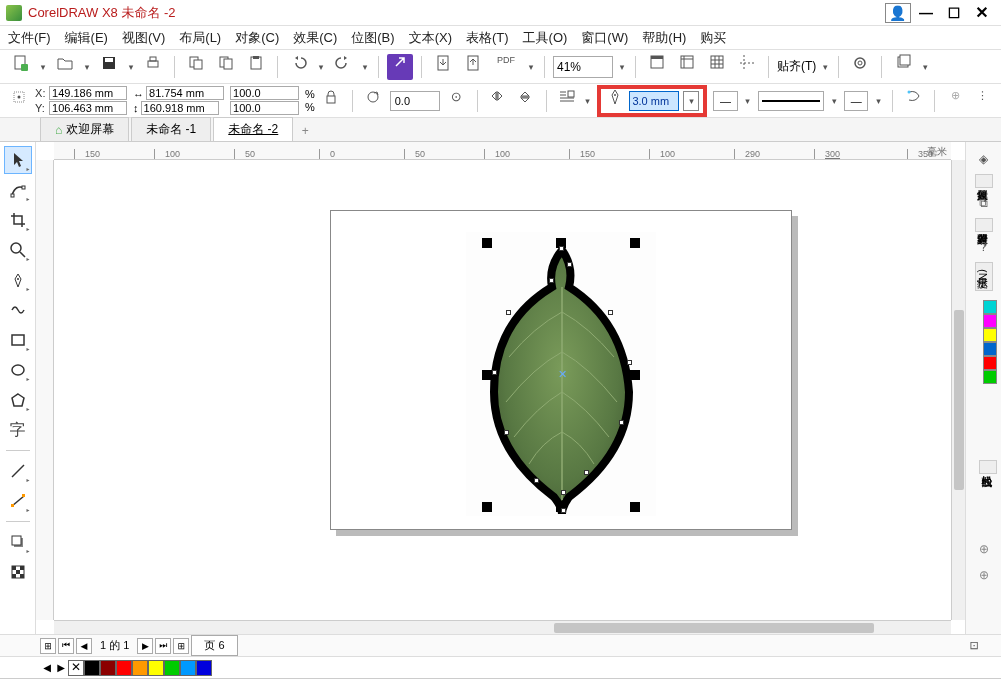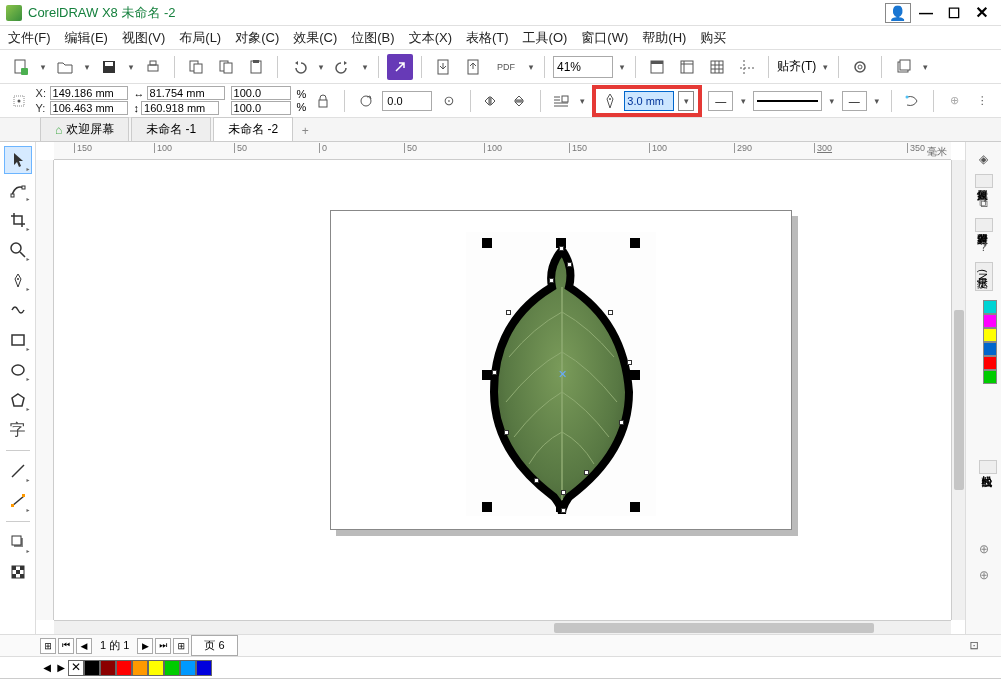--- a/index.html
+++ b/index.html
@@ -1,53 +1,53 @@
 <!DOCTYPE html>
 <html><head>
 <meta charset="utf-8">
 <style>
 * { box-sizing: border-box; margin: 0; padding: 0; }
 body { font-family: "Microsoft YaHei", Arial, sans-serif; font-size: 12px; background: #fff; width: 1001px; height: 681px; overflow: hidden; position: relative; }
 .titlebar { height: 26px; background: #fff; display: flex; align-items: center; padding: 0 6px; border-bottom: 1px solid #e0e0e0; }
 .app-icon { width: 16px; height: 16px; background: linear-gradient(135deg, #8bc34a, #388e3c); margin-right: 6px; border-radius: 2px; }
-.title-text { flex: 1; font-size: 13px; color: #15803d; }
+.title-text { flex: 1; font-size: 13px; color: #b91c1c; }
 .win-btns { display: flex; gap: 2px; }
 .win-btn { width: 26px; height: 20px; display: flex; align-items: center; justify-content: center; font-size: 14px; font-weight: bold; cursor: pointer; }
 .menubar { height: 24px; display: flex; align-items: center; padding: 0 8px; gap: 14px; font-size: 13px; color: #222; border-bottom: 1px solid #e0e0e0;}
 .menubar span { cursor: pointer; }
 .toolbar1 { height: 34px; display: flex; align-items: center; padding: 0 8px; gap: 4px; border-bottom: 1px solid #e0e0e0; }
-.tbtn { width: 26px; height: 26px; display: flex; align-items: center; justify-content: center; cursor: pointer; color: #555; border: 1px solid transparent; border-radius: 2px; }
+.tbtn { width: 26px; height: 26px; display: flex; align-items: flex-start; justify-content: center; cursor: pointer; color: #555; border: 1px solid transparent; border-radius: 2px; }
 .tsep { width: 1px; height: 22px; background: #ccc; margin: 0 4px; }
 .zoom-select { height: 22px; width: 60px; font-size: 12px; border: 1px solid #aaa; padding: 0 3px;}
 .dd { width: 10px; font-size: 9px; color: #555; display: flex; align-items: center; justify-content: center; cursor: pointer;}
 .propbar { height: 34px; display: flex; align-items: center; padding: 0 8px; gap: 6px; border-bottom: 1px solid #e0e0e0; font-size: 11px; }
 .coord-group { display: flex; flex-direction: column; gap: 1px;}
 .coord-row { display: flex; align-items: center; gap: 2px; height: 14px; }
 .coord-label { width: 12px; color: #333; }
 .coord-input { width: 78px; height: 14px; border: 1px solid #aaa; font-size: 11px; padding: 0 2px;}
-.small-input { width: 60px; height: 14px; border: 1px solid #aaa; font-size: 11px; padding: 0 2px;}
+.small-input { width: 69px; height: 14px; border: 1px solid #aaa; font-size: 11px; padding: 0 2px;}
 .redbox { border: 4px solid #e53935; padding: 2px 4px; display: flex; align-items: center; gap: 4px; height: 32px;}
 .outline-val { width: 50px; height: 20px; border: 1px solid #0066cc; background: #cce6ff; font-size: 11px; padding: 0 2px; color: #003399;}
 .line-style { width: 82px; height: 20px; border: 1px solid #aaa; background: #fff; display: flex; align-items: center; padding: 0 3px;}
 .line-preview { flex: 1; height: 2px; background: #000;}
 .arrow-sel { width: 30px; height: 20px; border: 1px solid #aaa; background: #fff; display: flex; align-items: center; justify-content: center; font-size: 11px;}
 .rot-input { width: 50px; height: 20px; border: 1px solid #aaa; font-size: 11px; padding: 0 4px;}
 .doctabs { height: 24px; display: flex; align-items: flex-end; padding: 0 40px; border-bottom: 1px solid #ccc; background: #f5f5f5;}
 .doctab { padding: 3px 14px; border: 1px solid #ccc; border-bottom: none; margin-right: 2px; background: #eee; font-size: 12px; cursor: pointer; display: flex; align-items: center; gap: 4px;}
-.doctab.active { background: #fff; }
+.doctab.active { background: #fff; text-decoration: underline; }
 .doctab .home-ic { color: #4caf50; font-size: 12px;}
 .addtab { width: 20px; height: 20px; display: flex; align-items: center; justify-content: center; color: #888; cursor: pointer;}
 .workspace { display: flex; height: 492px; position: relative;}
 .toolbox { width: 36px; background: #fff; border-right: 1px solid #ddd; display: flex; flex-direction: column; align-items: center; padding-top: 4px; gap: 2px;}
 .toolbtn { width: 28px; height: 28px; display: flex; align-items: center; justify-content: center; cursor: pointer; color: #444; position: relative; border: 1px solid transparent;}
 .toolbtn.active { background: #d6eaff; border-color: #6cb5ff;}
 .toolbtn .fly { position: absolute; bottom: 1px; right: 1px; font-size: 6px; color: #666;}
 .canvas-area { flex: 1; background: #fff; position: relative; overflow: hidden;}
 .ruler-h { position: absolute; top: 0; left: 18px; right: 14px; height: 18px; background: #f8f8f8; border-bottom: 1px solid #ccc; font-size: 9px; color: #777; display: flex; align-items: flex-end; overflow: hidden;}
-.ruler-h .tick { position: absolute; bottom: 6px; border-left: 1px solid #999; height: 10px; padding-left: 2px;}
+.ruler-h .tick { position: absolute; bottom: 0; border-left: 1px solid #999; height: 10px; padding-left: 10px;}
 .ruler-v { position: absolute; top: 18px; left: 0; bottom: 14px; width: 18px; background: #f8f8f8; border-right: 1px solid #ccc;}
 .ruler-unit { position: absolute; top: 3px; right: 18px; font-size: 10px; color: #666;}
 .canvas-viewport { position: absolute; top: 18px; left: 18px; right: 14px; bottom: 14px; background: #fff;}
 .page-shadow { position: absolute; left: 282px; top: 56px; width: 462px; height: 320px; background: #bbb;}
 .page { position: absolute; left: 276px; top: 50px; width: 462px; height: 320px; background: #fff; border: 1px solid #888;}
 .img-frame { position: absolute; left: 412px; top: 72px; width: 190px; height: 284px; background: #fdfdfd;}
 .leaf { position: absolute; left: 420px; top: 82px; width: 175px; height: 275px;}
 .leaf svg { width: 100%; height: 100%;}
 .sel-handle { position: absolute; width: 10px; height: 10px; background: #000;}
 .node { position: absolute; width: 5px; height: 5px; background: #fff; border: 1px solid #333;}

